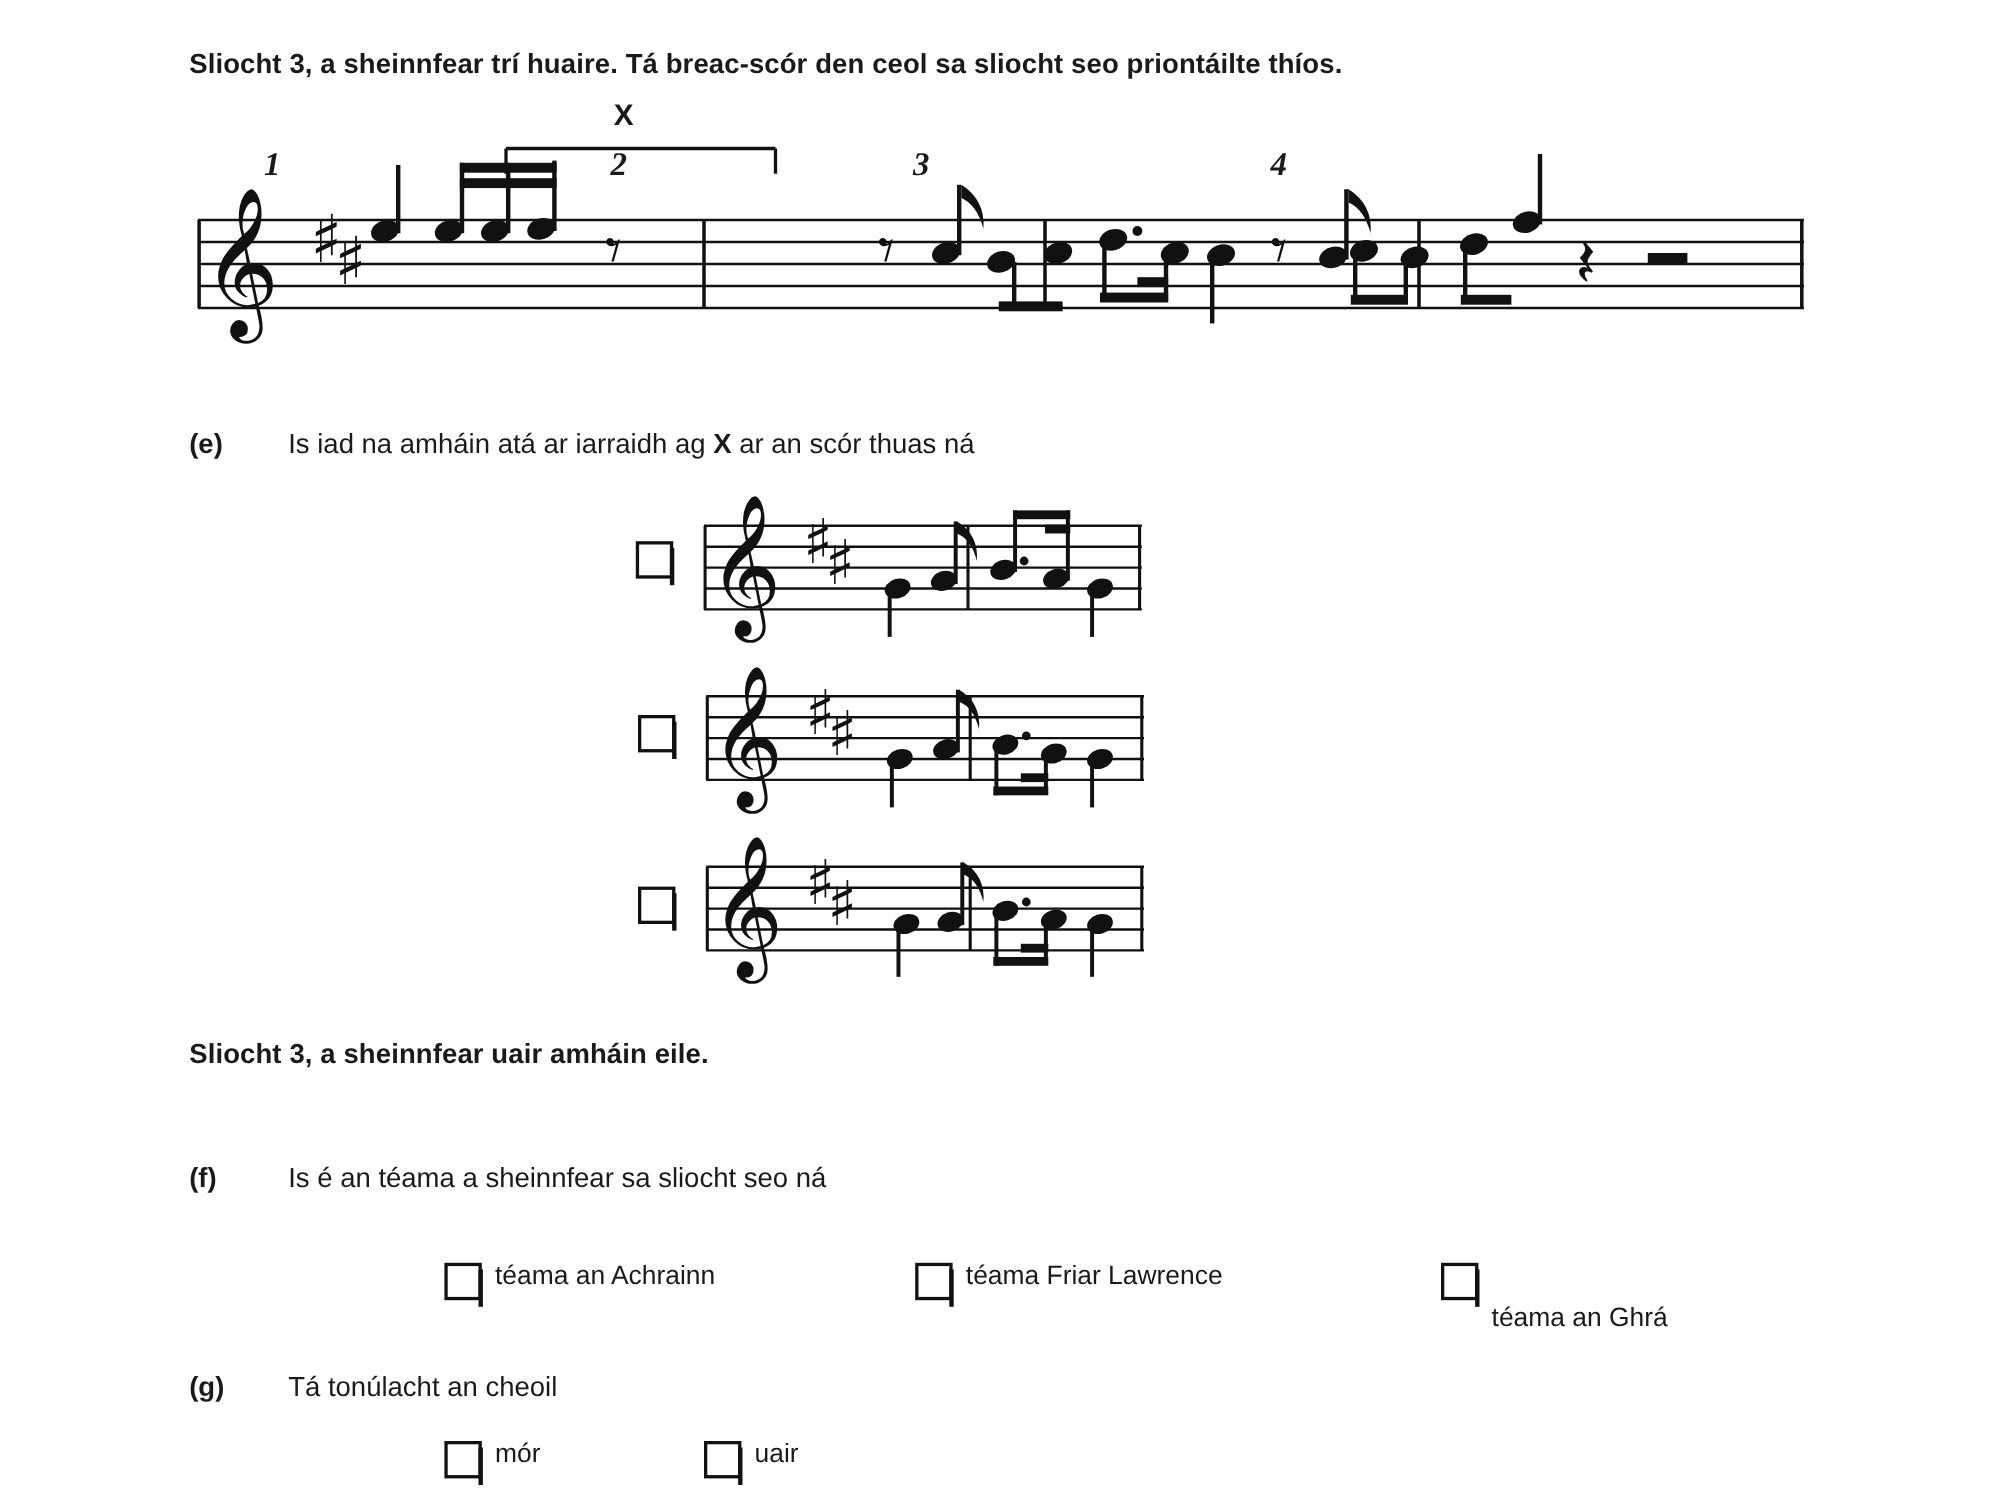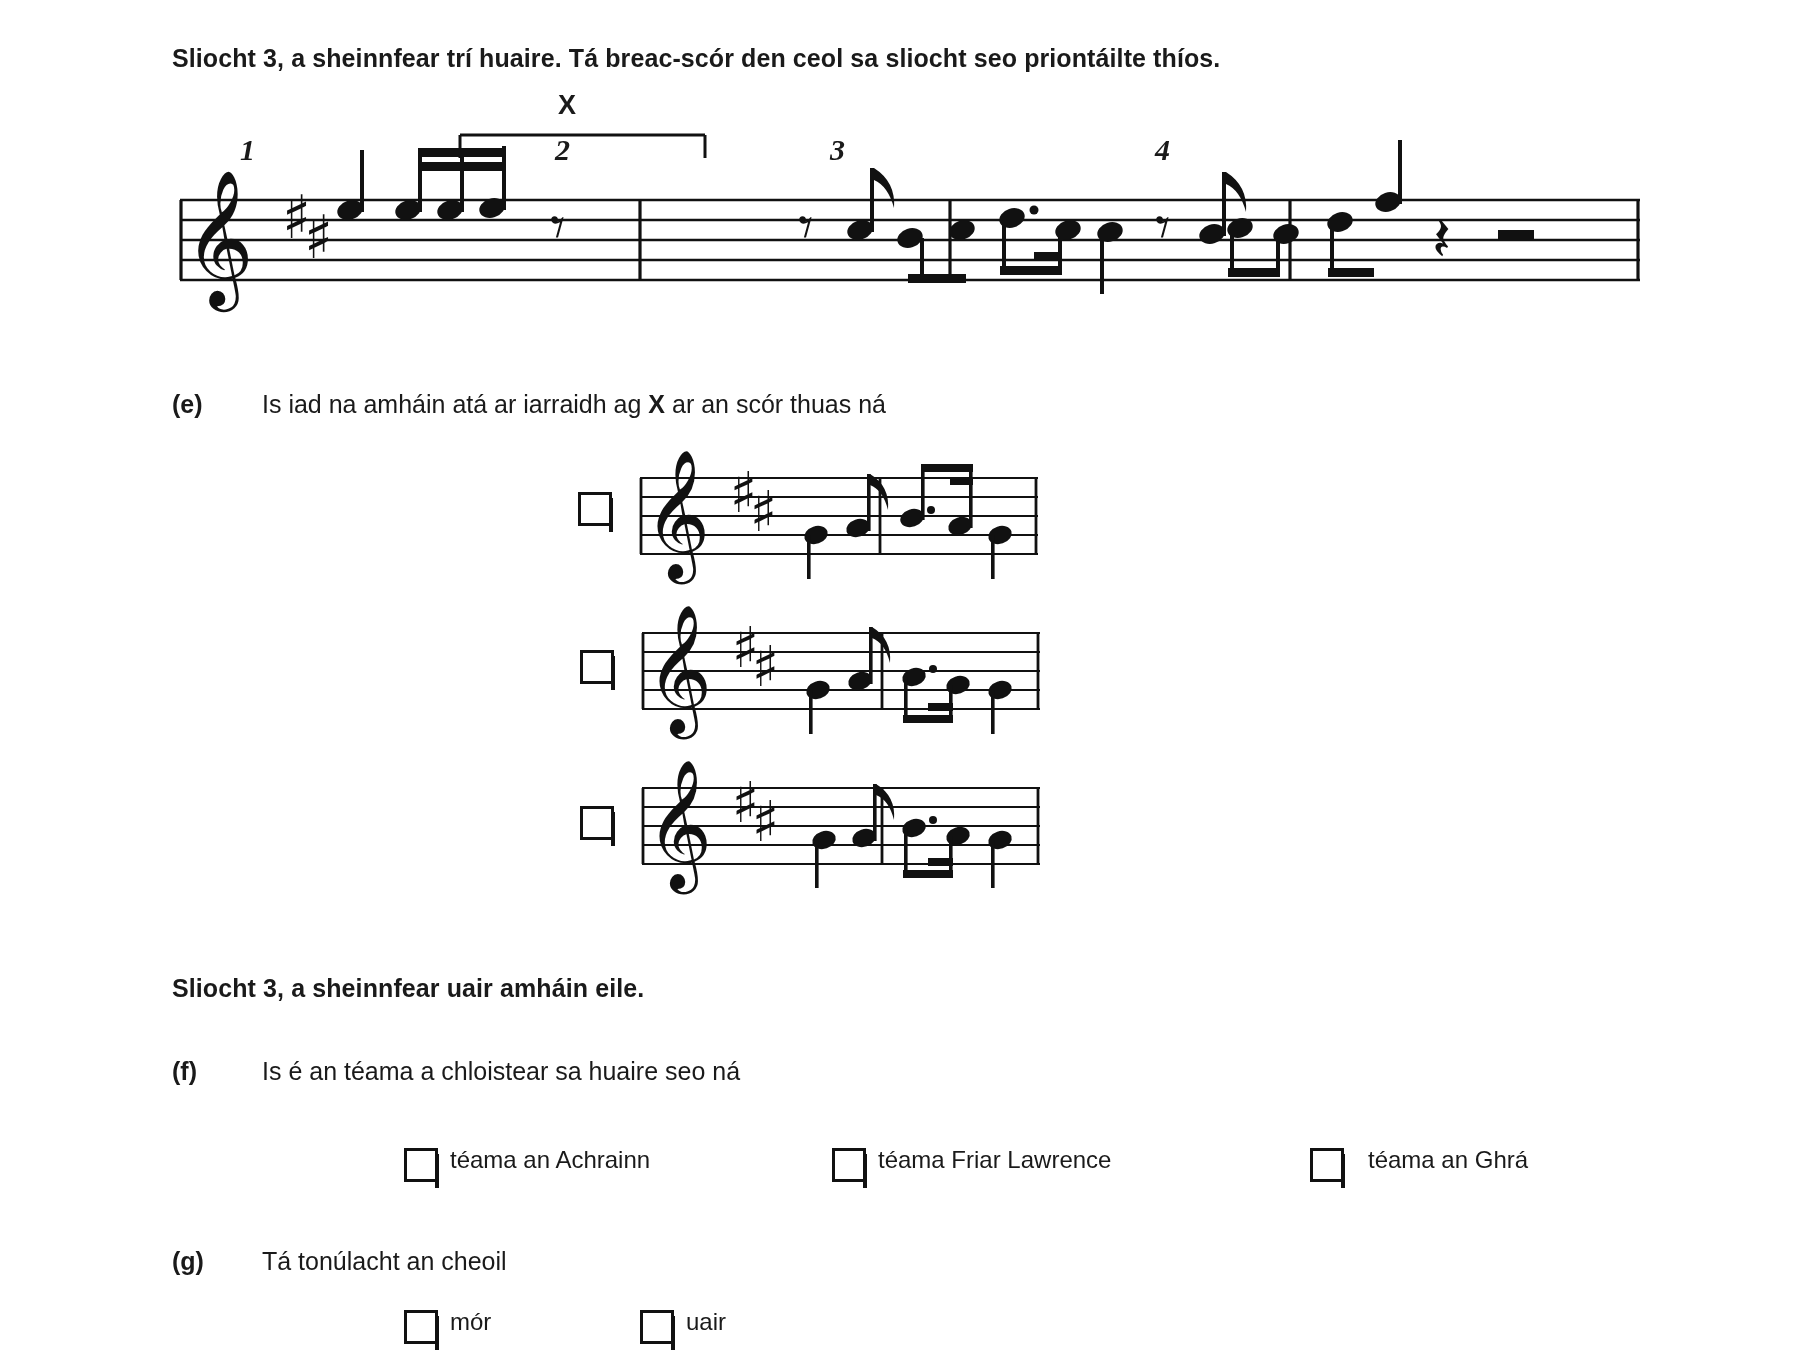--- a/index.html
+++ b/index.html
@@ -309,33 +309,33 @@
         <ellipse cx="326" cy="76" rx="12" ry="8.8" transform="rotate(-18 326 76)"></ellipse>
         <rect x="317" y="76" width="3.6" height="40"></rect>
         <rect x="271" y="110" width="50" height="8"></rect>
         <rect x="296" y="98" width="25" height="8"></rect>
         <ellipse cx="368" cy="80" rx="12" ry="8.8" transform="rotate(-18 368 80)"></ellipse>
         <rect x="359" y="80" width="3.6" height="48"></rect>
       </g>
     </svg>
   </div>
 
-  <div class="heading" style="left:172px; top:974px;">Sliocht 3, a sheinnfear uair amháin eile.</div>
+  <div class="heading" style="left:172px; top:944px;">Sliocht 3, a sheinnfear uair amháin eile.</div>
 
   <div class="q-label" style="left:172px; top:1057px;">(f)</div>
-  <div class="q-text" style="left:262px; top:1057px;">Is é an téama a chloistear sa huaire seo ná</div>
+  <div class="q-text" style="left:262px; top:1057px;">Is é an téama a sheinnfear sa sliocht seo ná</div>
 
   <div class="cbox" style="left:404px; top:1148px;"></div>
   <div class="opt-label" style="left:450px; top:1146px;">téama an Achrainn</div>
 
   <div class="cbox" style="left:832px; top:1148px;"></div>
   <div class="opt-label" style="left:878px; top:1146px;text-align:right;">téama Friar Lawrence</div>
 
   <div class="cbox" style="left:1310px; top:1148px;"></div>
-  <div class="opt-label" style="left:1356px; top:1146px;margin-left:12px;">téama an Ghrá</div>
+  <div class="opt-label" style="left:1356px; top:1184px;">téama an Ghrá</div>
 
   <div class="q-label" style="left:172px; top:1247px;">(g)</div>
   <div class="q-text" style="left:262px; top:1247px;">Tá tonúlacht an cheoil</div>
 
   <div class="cbox" style="left:404px; top:1310px;"></div>
   <div class="opt-label" style="left:450px; top:1308px;">mór</div>
 
   <div class="cbox" style="left:640px; top:1310px;"></div>
   <div class="opt-label" style="left:686px; top:1308px;">uair</div>
 

